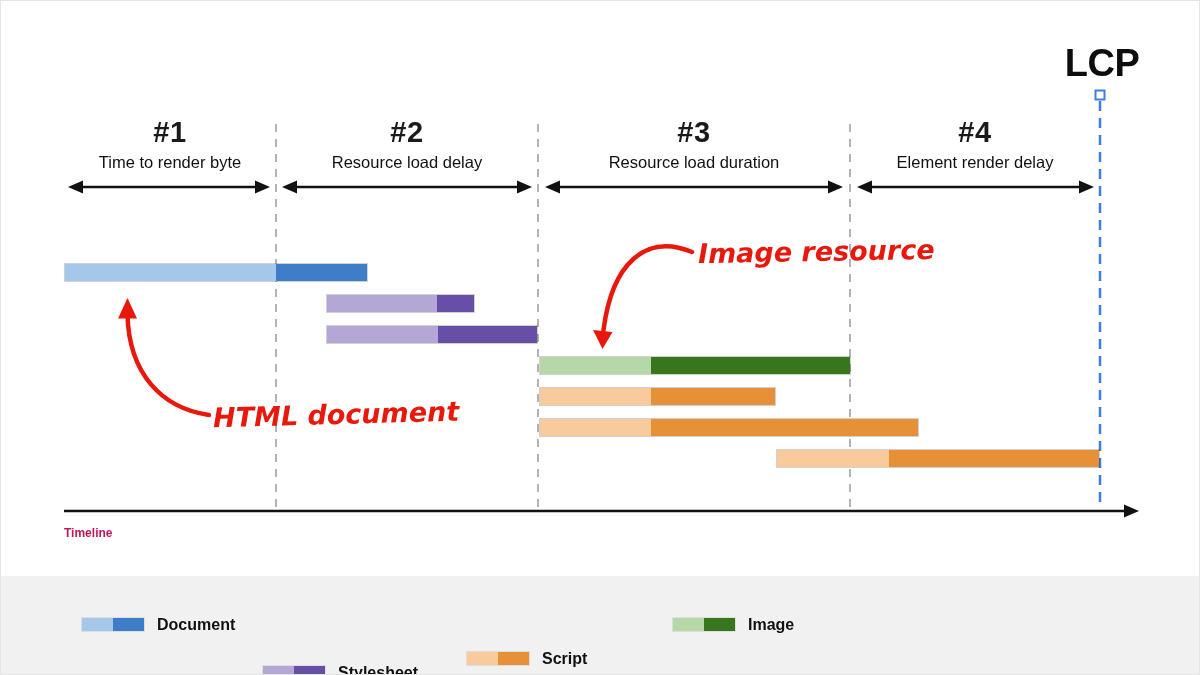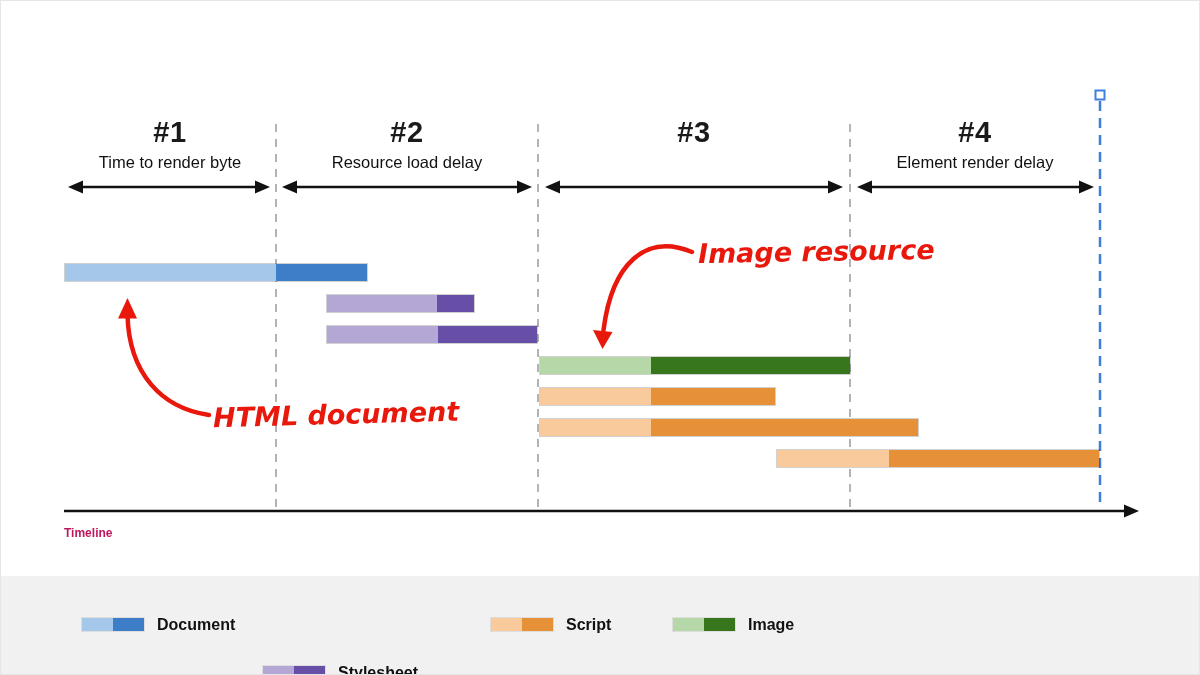--- a/index.html
+++ b/index.html
@@ -37,21 +37,21 @@
   .anno-image{left:697px;top:235px;transform:rotate(-1deg);}
 
   
   .timeline-label{position:absolute;left:63px;top:525px;font-size:12px;font-weight:bold;color:#be185d;z-index:3;}
 
   
   .legend-item{position:absolute;top:609px;height:29px;display:flex;align-items:center;gap:13px;z-index:2;}
   .legend-swatch{display:flex;width:62px;height:13px;outline:1px solid rgba(0,0,0,.08);}
   .legend-swatch .half{width:31px;height:13px;}
   .legend-label{font-size:16px;font-weight:bold;color:#111;}
-  .li-0{left:81px;} .li-1{left:262px;margin-top:48px;} .li-2{left:490px;} .li-3{left:672px;}
+  .li-0{left:81px;} .li-1{left:262px;margin-top:48px;} .li-2{left:466px;margin-top:34px;} .li-3{left:672px;}
 </style>
 </head>
 <body>
 
 <div class="canvas">
 
   <div class="legend-band"></div>
 
   <svg class="lines" width="1200" height="675" viewBox="0 0 1200 675">
 
@@ -124,31 +124,33 @@
     <g>
       <path d="M 208 414 C 160 407 128 372 126.5 314" stroke="#e8190c" stroke-width="4.5" fill="none" stroke-linecap="round"></path>
       <polygon points="126.5,297 117,317.5 136,317.5" fill="#e8190c"></polygon>
     </g>
     <g>
       <path d="M 691 251 C 645 232 611 262 602.5 329" stroke="#e8190c" stroke-width="4.5" fill="none" stroke-linecap="round"></path>
       <polygon points="601.5,348 592,329 611.5,331" fill="#e8190c"></polygon>
     </g>
   </svg>
 
+  <div class="lcp-title">LCP</div>
 
   <div class="phase phase1">
     <div class="num">#1</div>
     <div class="lbl">Time to render byte</div>
   </div>
   <div class="phase phase2">
     <div class="num">#2</div>
     <div class="lbl">Resource load delay</div>
   </div>
   <div class="phase phase3">
     <div class="num">#3</div>
+    <div class="lbl">Resource load duration</div>
   </div>
   <div class="phase phase4">
     <div class="num">#4</div>
     <div class="lbl">Element render delay</div>
   </div>
 
   <div class="annotation anno-html">HTML document</div>
   <div class="annotation anno-image">Image resource</div>
 
   <div class="timeline-label">Timeline</div>

